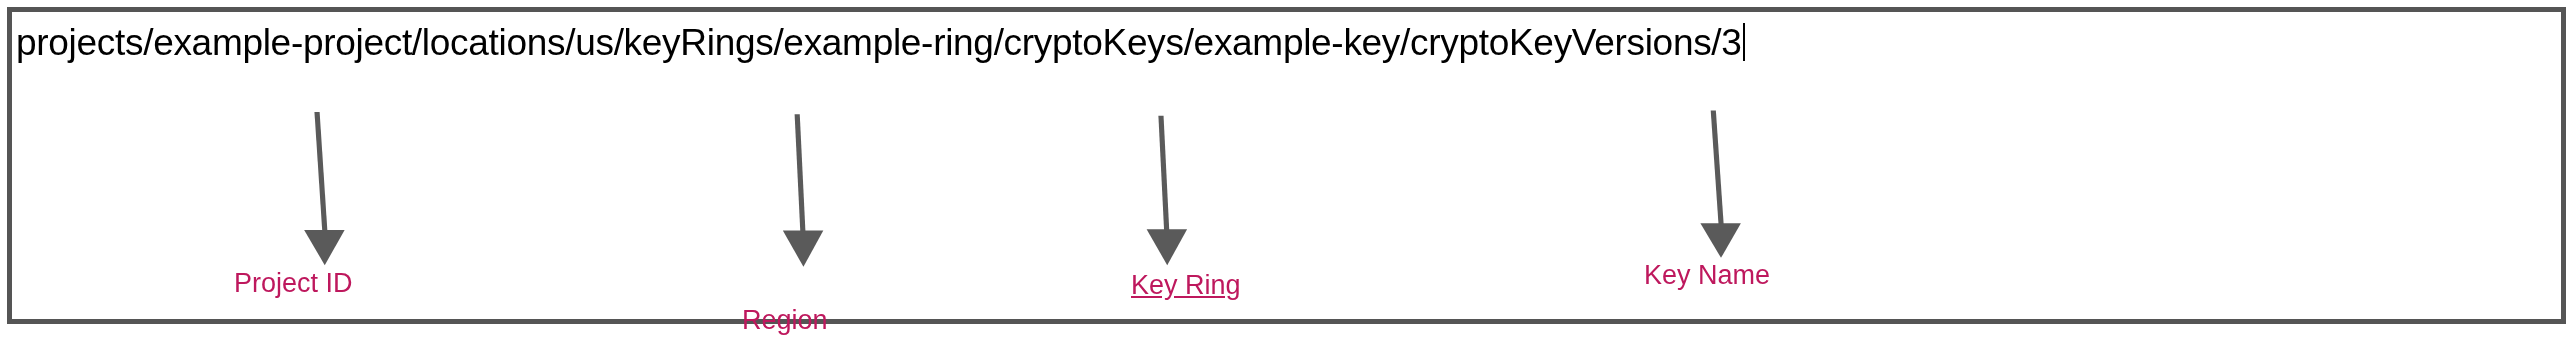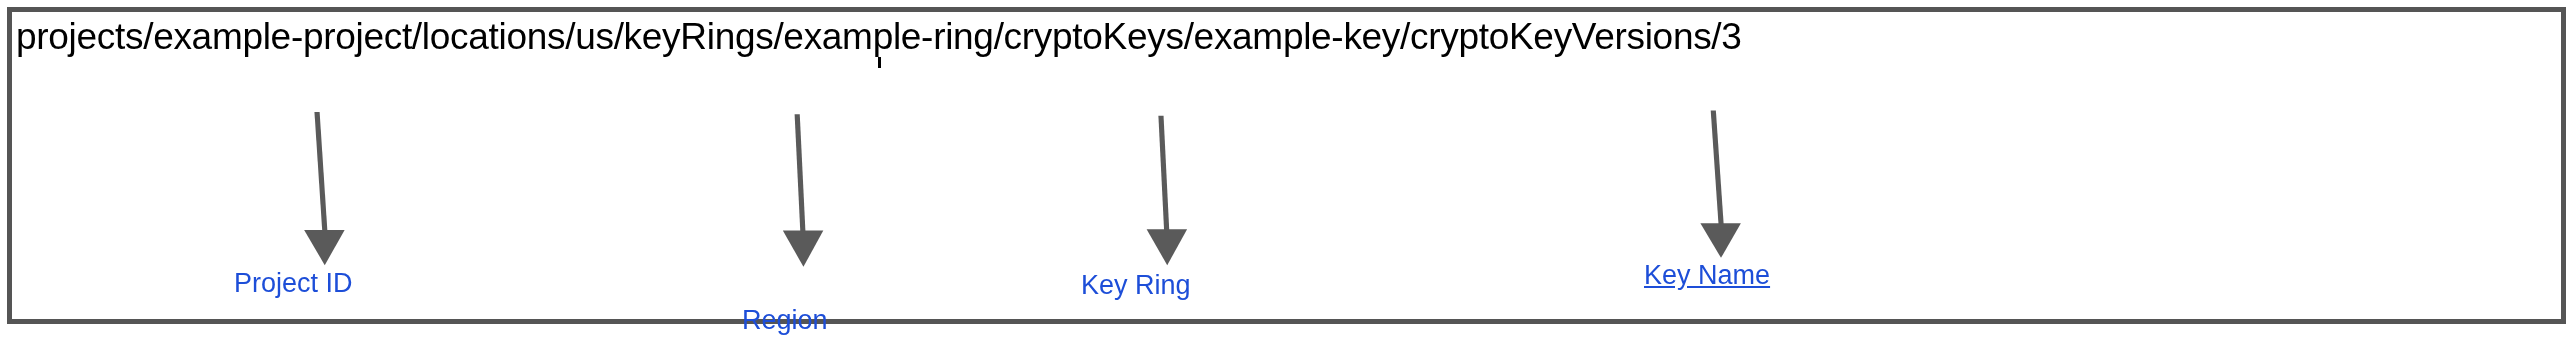--- a/index.html
+++ b/index.html
@@ -28,21 +28,20 @@
   }
   
   #resource-line {
     position: absolute;
     left: 16px;
     top: 16px;
     height: 52px;
     display: flex;
     align-items: center;
     white-space: nowrap;
-    flex-direction: column;
   }
   #resource-path {
     font-family: "Liberation Sans", sans-serif;
     font-size: 37px;
     line-height: 41px;
     color: #000000;
     letter-spacing: -0.3px;
     white-space: pre;
   }
   #text-caret {
@@ -61,27 +60,27 @@
     width: 2576px;
     height: 339px;
     pointer-events: none;
   }
   
   .anno-label {
     position: absolute;
     font-family: "Liberation Sans", sans-serif;
     font-size: 27px;
     line-height: 29.5px;
-    color: #1d4ed8;
+    color: #be185d;
     white-space: nowrap;
   }
   #label-project-id { left: 234px; top: 269px; }
   #label-region     { left: 742px; top: 274px; margin-top: 32px; }
-  #label-key-ring   { left: 1081px; top: 271px; }
-  #label-key-name   { left: 1644px; top: 261px; text-decoration: underline; }
+  #label-key-ring   { left: 1131px; top: 271px; text-decoration: underline; }
+  #label-key-name   { left: 1644px; top: 261px; }
 </style>
 </head>
 <body>
 
 <div id="stage">
 
   <div id="frame"></div>
 
   <div id="resource-line">
     <span id="resource-path">projects/example-project/locations/us/keyRings/example-ring/cryptoKeys/example-key/cryptoKeyVersions/3</span>

